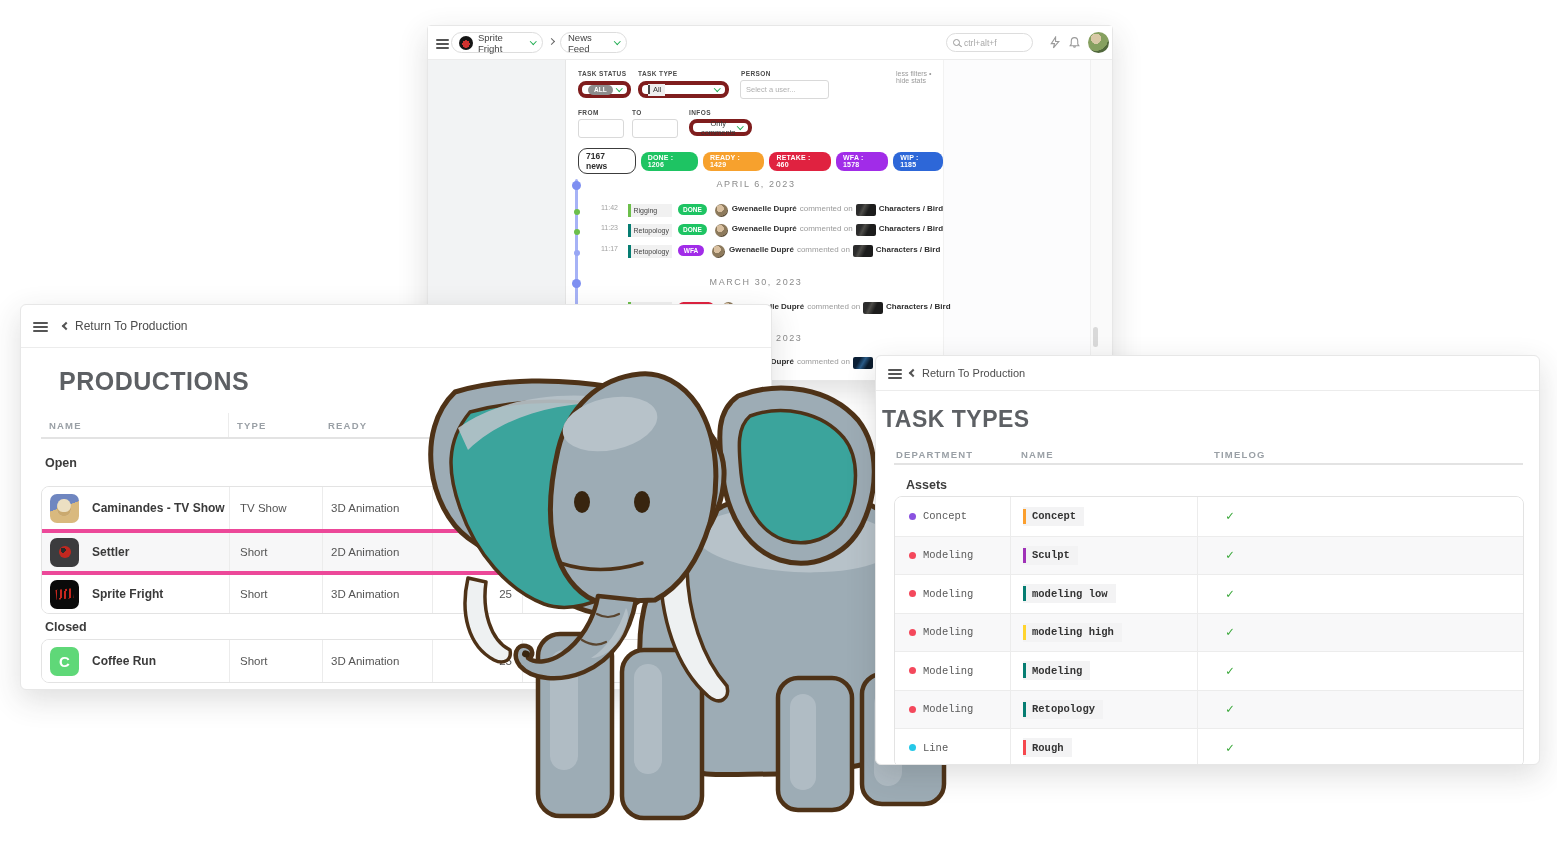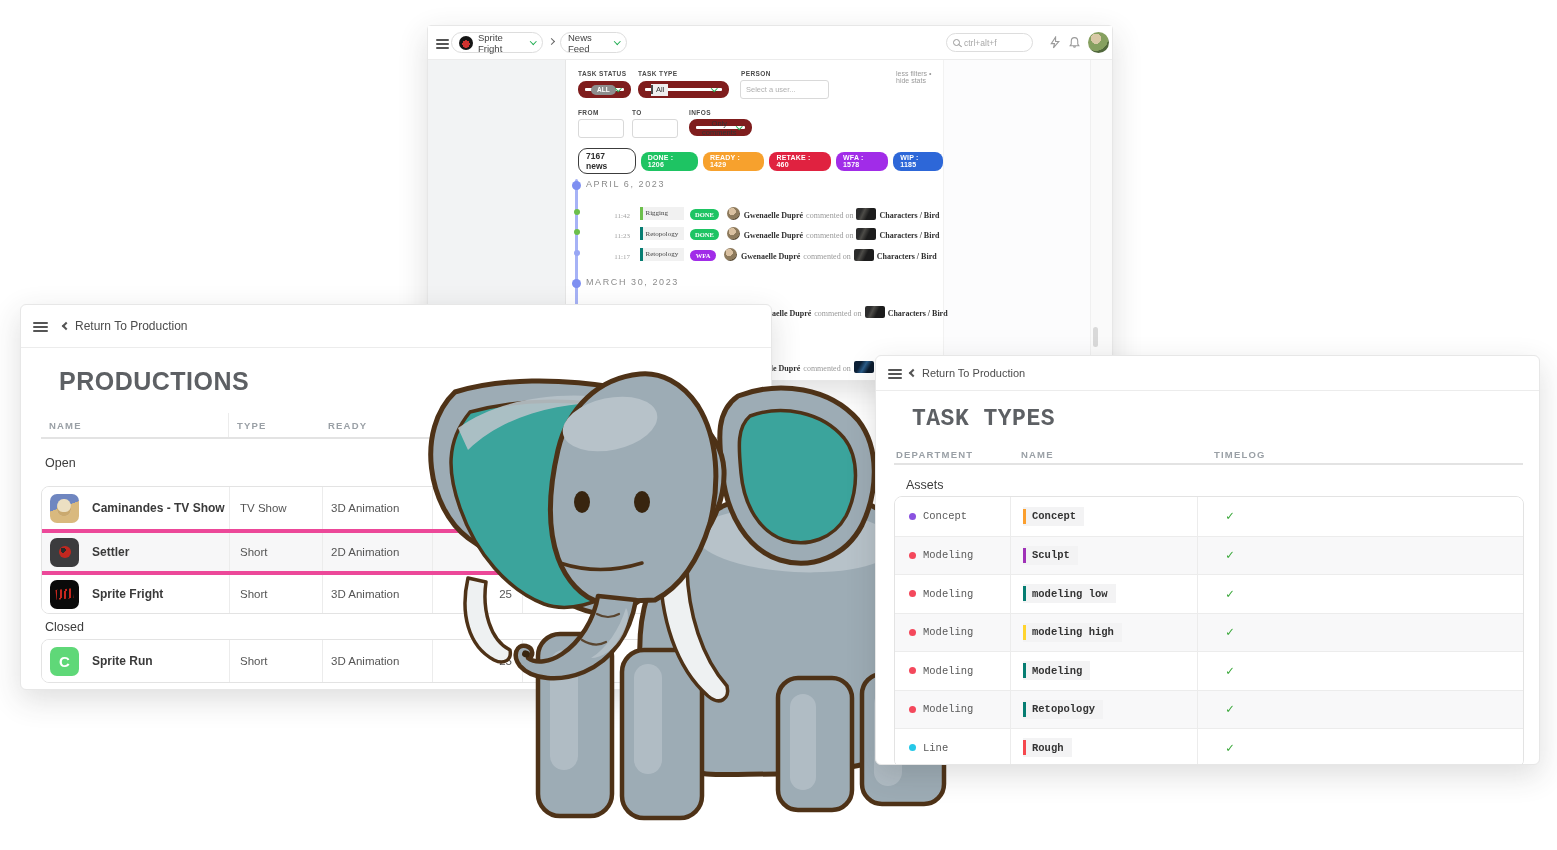--- a/index.html
+++ b/index.html
@@ -34,41 +34,41 @@
     background:radial-gradient(circle at 38% 32%, #d9c9a6 0 26%, #86a060 27% 62%, #51683c 63%); }
 
   .nbody { position:relative; height:320px; }
   .gutter { position:absolute; left:0; top:0; bottom:0; width:138px; background:#f2f3f4; border-right:1px solid #e6e6e6; }
   .scrollstrip { position:absolute; right:0; top:0; bottom:0; width:22px; background:#fafafa; border-left:1px solid #f0f0f0; }
   .scrollthumb { position:absolute; right:14px; bottom:33px; width:5px; height:20px; background:#d9d9d9; border-radius:3px; }
   .rightpanel { position:absolute; left:515px; right:22px; top:0; bottom:0; background:#fcfcfd; border-left:1px solid #f2f2f2; }
   .ncontent { position:absolute; left:138px; top:0; width:377px; bottom:0; }
 
   .flabel { position:absolute; font-size:6.5px; font-weight:bold; color:#4b4b4b; letter-spacing:.4px; }
-  .dd { position:absolute; height:17px; border:7px solid #7f1d1d; border-radius:8px; background:#fff;
+  .dd { position:absolute; height:17px; border:4px solid #7f1d1d; border-radius:8px; background:#fff;
     display:flex; align-items:center; justify-content:space-between; padding:0 6px; cursor:pointer; }
   .dd .chev { margin-top:-2px; }
   .minipill { background:#8d8d8d; color:#fff; font-size:6.5px; font-weight:bold; border-radius:7px; padding:1.5px 6px; }
   .ttchip { display:flex; align-items:center; background:#efefef; padding:1.5px 4px 1.5px 0; font-size:7.5px; color:#333; }
   .ttchip i { display:inline-block; width:2px; height:9px; background:#4a4a4a; margin-right:3px; }
   .tinput { position:absolute; border:1px solid #d9d9d9; border-radius:3px; background:#fff; font-size:7.5px;
     color:#444; padding:0 5px; outline:none; }
   .tinput::placeholder { color:#b0b0b0; }
   .collapse-link { position:absolute; font-size:7px; color:#9a9a9a; cursor:pointer; }
 
   .stats { position:absolute; left:12px; top:88px; display:flex; align-items:center; gap:5px; }
   .total-pill { border:1.5px solid #3c3c3c; border-radius:9px; padding:2px 7px; font-size:8.5px; font-weight:bold; color:#2e2e2e; background:#fff; }
   .stat-badge { color:#fff; font-size:7px; font-weight:bold; border-radius:8px; padding:2.5px 7px; letter-spacing:.2px; cursor:pointer; }
 
   .tl-line { position:absolute; left:9px; top:119px; bottom:0; width:3px; background:#97a5f4; opacity:.85; border-radius:2px; }
   .tl-bigdot { position:absolute; left:6px; width:9px; height:9px; border-radius:50%; background:#7e8ff1; }
   .tl-dot { position:absolute; left:7.5px; width:6px; height:6px; border-radius:50%; }
-  .feed-date { position:absolute; left:20px; width:340px; font-size:9px; color:#8b8b8b;
+  .feed-date { position:absolute; left:20px; width:340px; text-align:center; font-size:9px; color:#8b8b8b;
     letter-spacing:1.6px; font-weight:500; }
-  .feed-row { position:absolute; left:16px; height:16px; display:flex; align-items:flex-end; cursor:pointer;font-family:Liberation Serif, serif; }
+  .feed-row { position:absolute; left:4px; height:16px; display:flex; align-items:flex-start; cursor:pointer; }
   .fr-time { width:22px; margin-left:26px; text-align:right; font-size:7px; color:#a2a2a2; flex:0 0 auto; }
   .fr-tag { width:44px; margin-left:10px; display:flex; align-items:center; background:#f1f1f1; height:13px;
     padding-right:2px; flex:0 0 auto; overflow:hidden; }
   .fr-tag i { display:inline-block; width:2.5px; height:13px; margin-right:3px; flex:0 0 auto; }
   .fr-tag span { font-size:7px; color:#444; white-space:nowrap; }
   .fr-status { min-width:26px; margin-left:6px; height:11px; border-radius:6px; color:#fff; font-size:6.5px;
     font-weight:bold; display:flex; align-items:center; justify-content:center; padding:0 5px; flex:0 0 auto; }
   .fr-avatar { width:13px; height:13px; border-radius:50%; margin-left:8px; flex:0 0 auto;
     background:radial-gradient(circle at 40% 35%, #d9c0a0 0 30%, #8d7a5c 31% 65%, #5d4f3a 66%); }
   .fr-author { margin-left:4px; font-size:8px; font-weight:bold; color:#2f2f2f; white-space:nowrap; }
@@ -78,21 +78,21 @@
   .fr-thumb.shot { background:linear-gradient(120deg,#0c2036 30%,#2a5d8a 50%,#0a1a2c 72%); }
   .fr-target { margin-left:3px; font-size:8px; font-weight:bold; color:#2f2f2f; white-space:nowrap; }
 
   
   .topbar { position:relative; height:42px; border-bottom:1px solid #ececec; }
   .back { position:absolute; display:flex; align-items:center; gap:6px; cursor:pointer; color:#4c4c4c; }
   .backchev { width:6px; height:6px; border-left:2px solid #555; border-bottom:2px solid #555; transform:rotate(45deg); }
   .page-title { position:absolute; color:#5d6064; font-weight:600; letter-spacing:.5px; }
   .colhead { position:absolute; font-size:9.5px; font-weight:bold; color:#9aa0a6; letter-spacing:1.2px; }
   .headline { position:absolute; height:2px; background:#e3e3e3; }
-  .seclabel { position:absolute; font-size:12.5px; font-weight:normal; color:#3c3c3c; }
+  .seclabel { position:absolute; font-size:12.5px; font-weight:bold; color:#3c3c3c; }
   .group { position:absolute; border:1px solid #e3e3e3; border-radius:8px; background:#fff; overflow:hidden; }
 
   
   #win-prod { left:20px; top:304px; width:752px; height:386px; z-index:2; }
   .prow { display:flex; height:42px; align-items:center; background:#fff; cursor:pointer; }
   .prow + .prow { border-top:4px solid #ec4899; }
   .prow.alt { background:#f7f7f8; }
   .pc { height:100%; display:flex; align-items:center; }
   .pc1 { width:187px; padding-left:8px; gap:13px; }
   .pc2 { width:93px;  padding-left:10px; border-left:1px solid #ececec; }
@@ -367,21 +367,21 @@
         </div>
       <div class="pc pc5"></div>
     </div>
   </div>
 
   <div class="seclabel" style="left:24px; top:315px;">Closed</div>
   <div class="group" style="left:20px; top:334px; width:692px;">
     <div class="prow">
       <div class="pc pc1">
           <span class="pavatar av-coffee">C</span>
-          <span class="pname">Sprite Run</span>
+          <span class="pname">Coffee Run</span>
         </div>
       <div class="pc pc2">
           <span class="pval">Short</span>
         </div>
       <div class="pc pc3">
           <span class="pval">3D Animation</span>
         </div>
       <div class="pc pc4">
           <span class="pval">25</span>
         </div>
@@ -435,21 +435,21 @@
     <div class="burger" style="left:12px; top:13px; width:14px;">
         <i></i>
         <i></i>
         <i></i>
       </div>
     <div class="back" style="left:34px; top:11px; font-size:11px;">
       <span class="backchev"></span>
       <span>Return To Production</span>
     </div>
   </div>
-  <div class="page-title" style="left:36px; top:50px; font-size:23px;font-family:Liberation Mono, monospace;">TASK TYPES</div>
+  <div class="page-title" style="left:6px; top:50px; font-size:23px;">TASK TYPES</div>
 
   <span class="colhead" style="left:20px;  top:93px;">DEPARTMENT</span>
   <span class="colhead" style="left:145px; top:93px;">NAME</span>
   <span class="colhead" style="left:338px; top:93px;">TIMELOG</span>
   <div class="headline" style="left:18px; top:107px; width:629px;"></div>
 
   <div class="seclabel" style="left:30px; top:122px;">Assets</div>
 
   <div class="group" style="left:18px; top:140px; width:630px;">
     <div class="trow">

